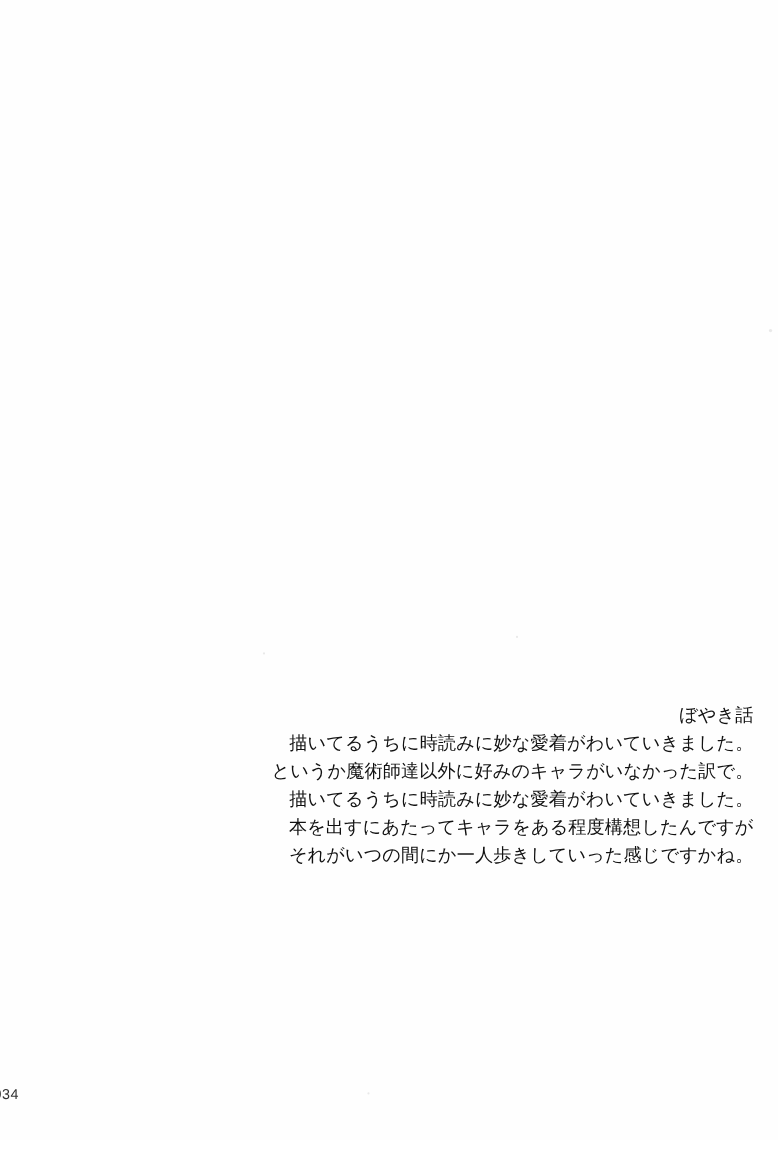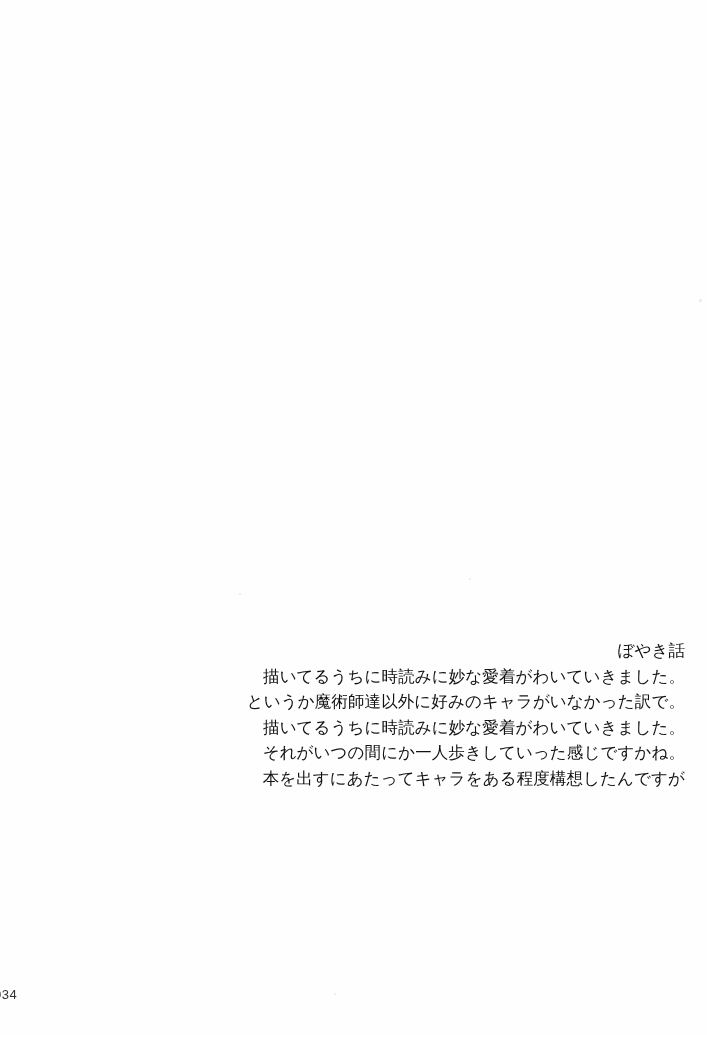--- a/index.html
+++ b/index.html
@@ -68,20 +68,20 @@
   <div class="speck" style="left:699px; top:299px; width:3px; height:3px;"></div>
   <div class="speck" style="left:239px; top:593px; width:2px; height:2px;"></div>
   <div class="speck" style="left:469px; top:578px; width:2px; height:2px;"></div>
   <div class="speck" style="left:334px; top:993px; width:2px; height:2px;"></div>
 
   <div class="afterword">
     <span class="line">ぼやき話</span>
     <span class="line">描いてるうちに時読みに妙な愛着がわいていきました。</span>
     <span class="line">というか魔術師達以外に好みのキャラがいなかった訳で。</span>
     <span class="line">描いてるうちに時読みに妙な愛着がわいていきました。</span>
+    <span class="line">本を出すにあたってキャラをある程度構想したんですが</span>
     <span class="line">それがいつの間にか一人歩きしていった感じですかね。</span>
-    <span class="line">本を出すにあたってキャラをある程度構想したんですが</span>
   </div>
 
   <div class="page-number">034</div>
 
   <div class="bottom-edge"></div>
 </div>
 
 </body></html>

